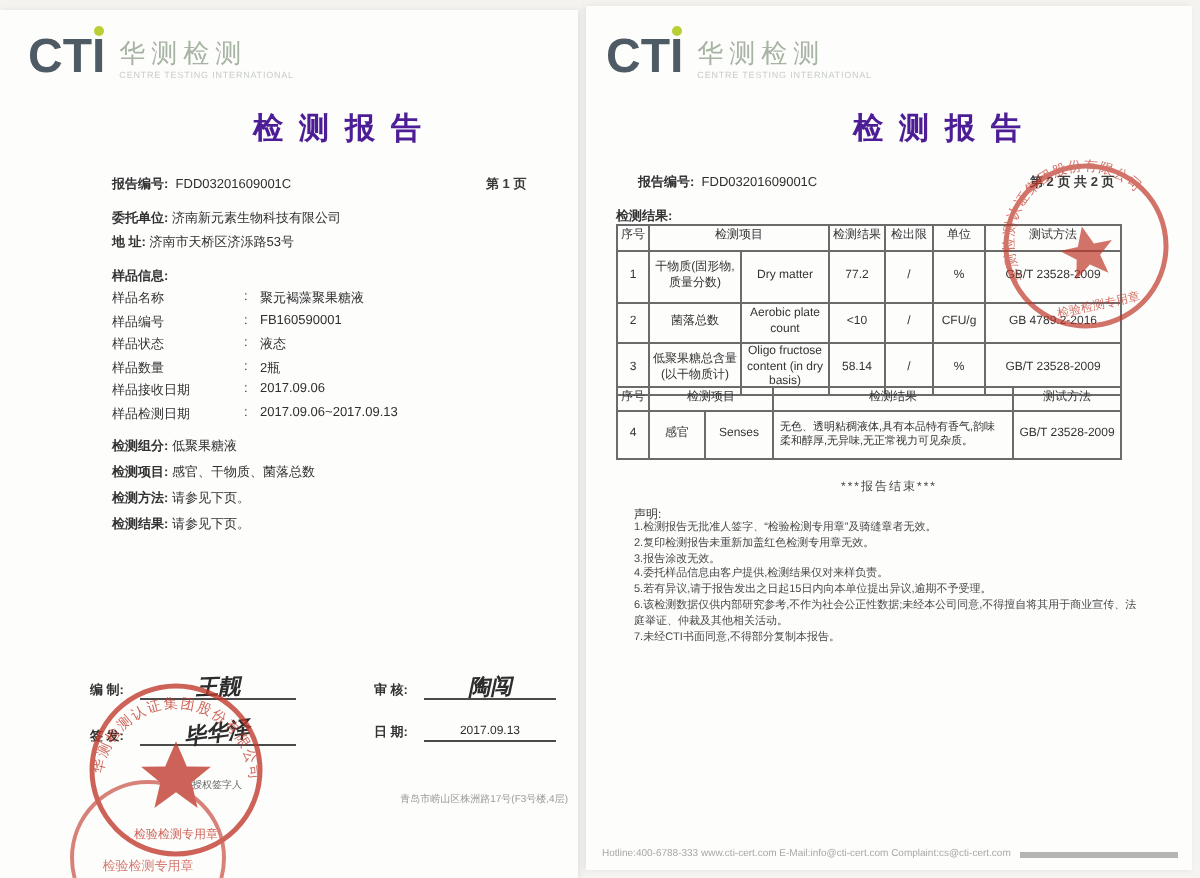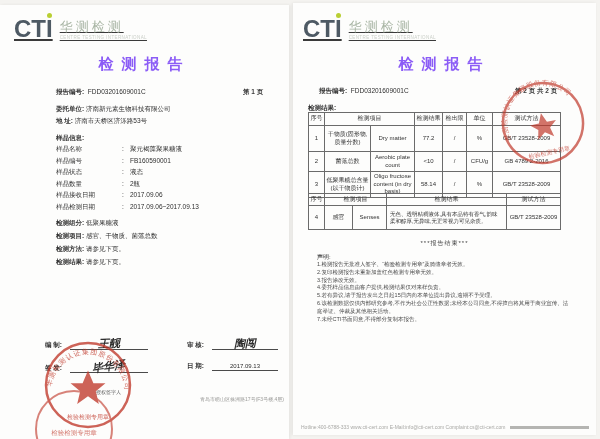--- a/index.html
+++ b/index.html
@@ -2,29 +2,29 @@
 <html><head>
 <meta charset="utf-8">
 <style>
   html,body{margin:0;padding:0;background:#e9e8e5;}
   .canvas{position:relative;width:600px;height:439px;background:#f4f3f0;overflow:hidden;
           font-family:"Liberation Sans",sans-serif;color:#3a3a3a;}
   .page{position:absolute;background:#fdfdfc;}
   #p1{left:0;top:5px;width:289px;height:434px;box-shadow:1px 0 3px rgba(0,0,0,.07);}
   #p2{left:293px;top:3px;width:303px;height:432px;box-shadow:-1px 0 3px rgba(0,0,0,.07);}
 
-  .logo{position:absolute;display:flex;align-items:flex-start;gap:7px;text-decoration:underline;}
+  .logo{position:absolute;display:flex;align-items:flex-start;gap:7px;}
   .cti{position:relative;font-weight:bold;font-size:24px;line-height:1;color:#4e5a64;letter-spacing:0;}
   .cti .dot{position:absolute;right:1px;top:-4px;width:5px;height:5px;border-radius:50%;background:#b9cf33;}
   .cnblock{padding-top:3px;}
   .cnname{font-size:13px;color:#a7b4a3;letter-spacing:3px;line-height:1;}
   .logosub{font-size:4.5px;color:#c9cec7;letter-spacing:.4px;margin-top:2px;}
 
   .title{position:absolute;left:0;width:100%;text-align:center;font-size:15px;font-weight:bold;
-         letter-spacing:8px;color:#8b5cf6;}
+         letter-spacing:8px;color:#4c1d95;padding-left:28px;}
   .line{position:absolute;font-size:6.5px;white-space:nowrap;}
   .lbl{font-weight:bold;color:#333;}
   .val{color:#2f2f2f;}
   .pageno{position:absolute;font-size:6.5px;font-weight:bold;white-space:nowrap;}
 
   .srow{position:absolute;font-size:6.5px;white-space:nowrap;display:flex;}
   .srow .sl{width:66px;color:#333;}
   .srow .sc{width:8px;color:#333;}
 
   

